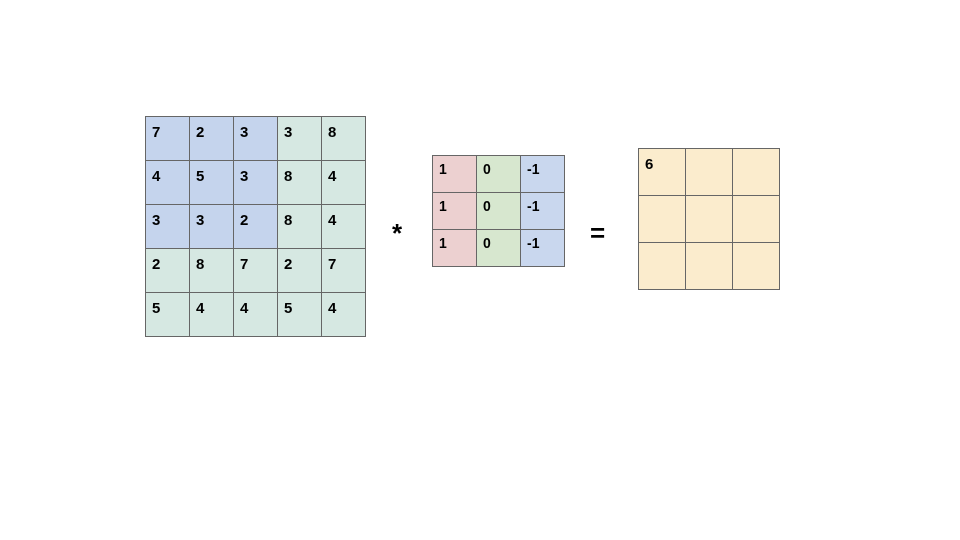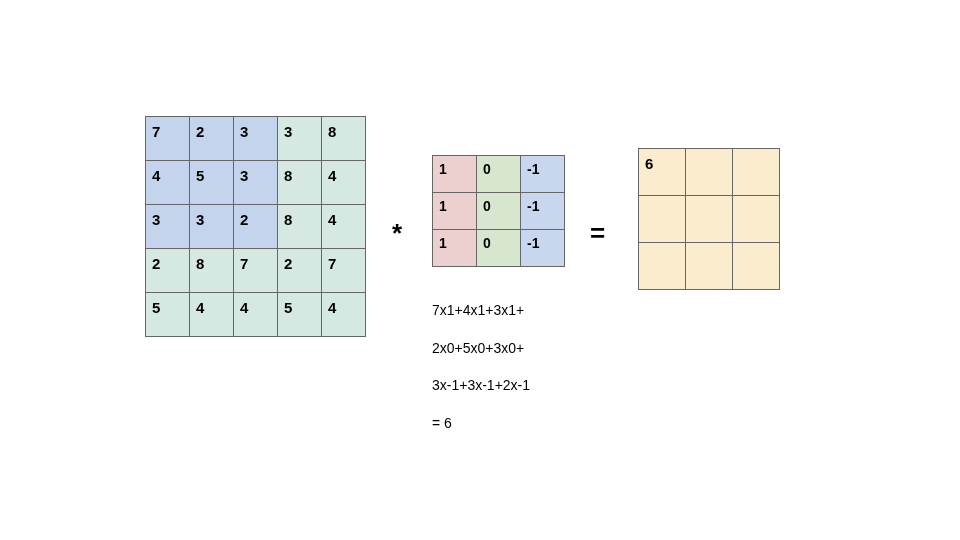--- a/index.html
+++ b/index.html
@@ -138,20 +138,14 @@
         <td class="c-yellow"></td>
       </tr>
       <tr>
         <td class="c-yellow"></td>
         <td class="c-yellow"></td>
         <td class="c-yellow"></td>
       </tr>
     </tbody>
   </table>
 
-  <div class="calc" style="left:432px; top:282px;">
-    <span>7x1+4x1+3x1+</span><br>
-    <span>2x0+5x0+3x0+</span><br>
-    <span>3x-1+3x-1+2x-1</span><br>
-    <span>= 6</span>
-  </div>
 
 </div>
 
 </body></html>

